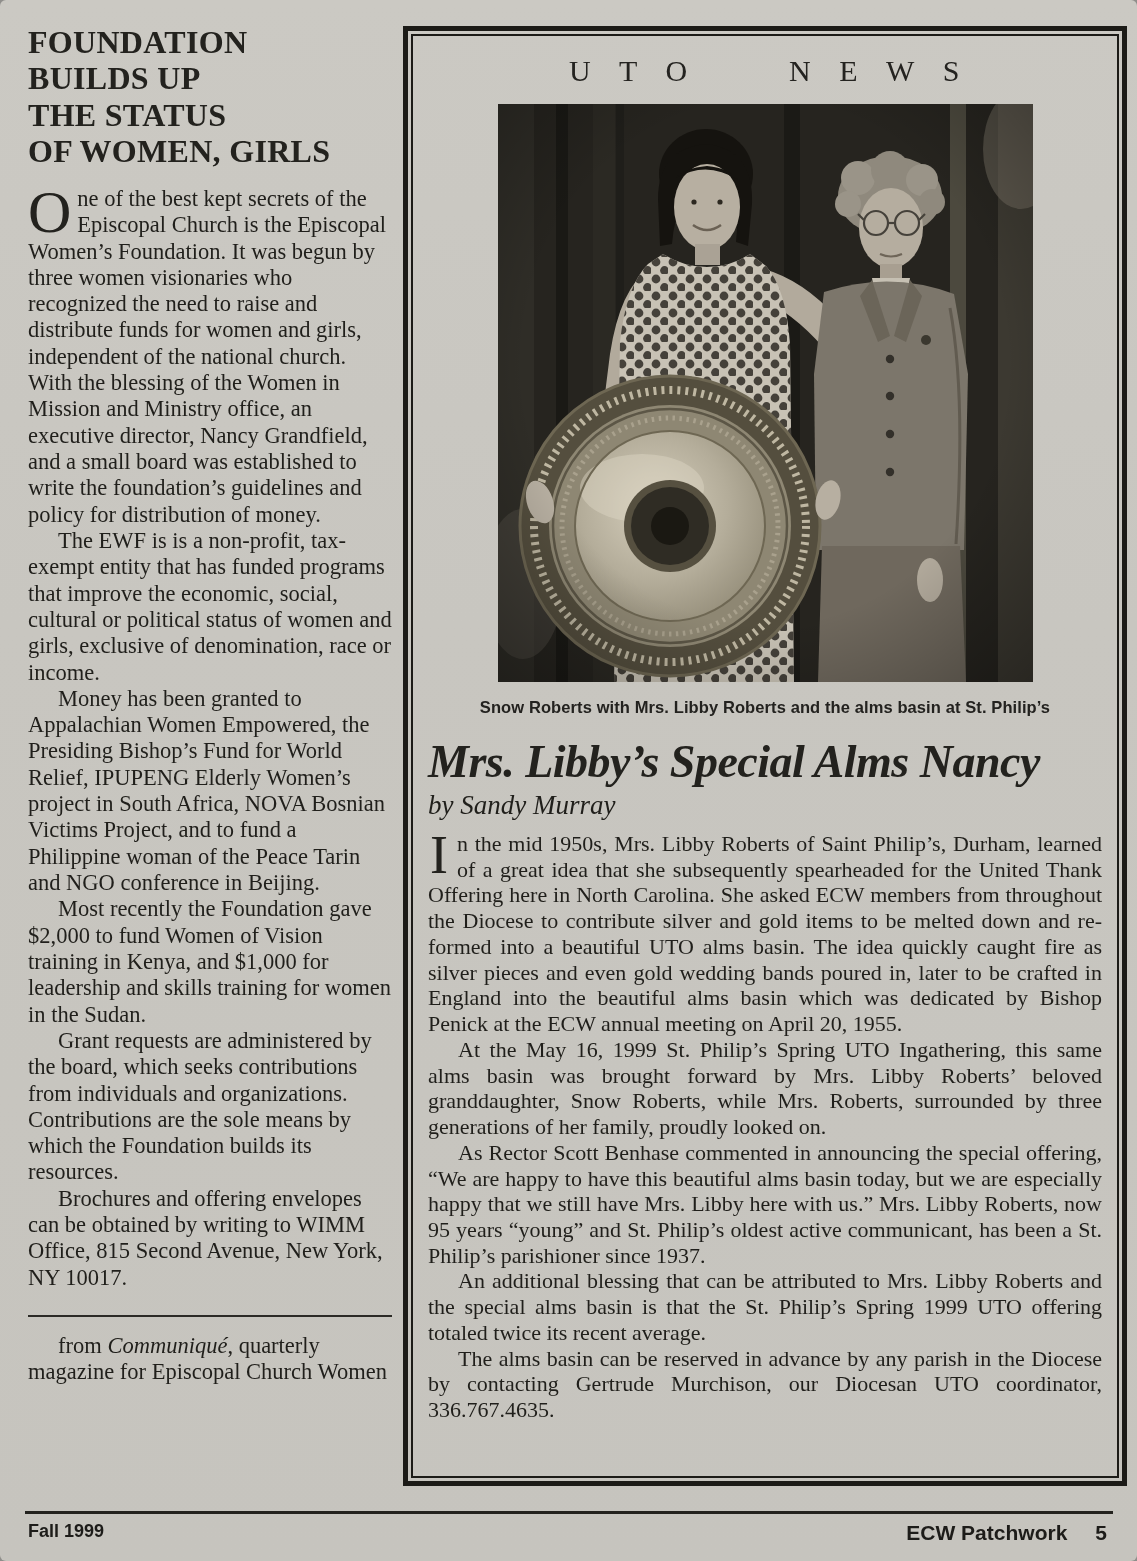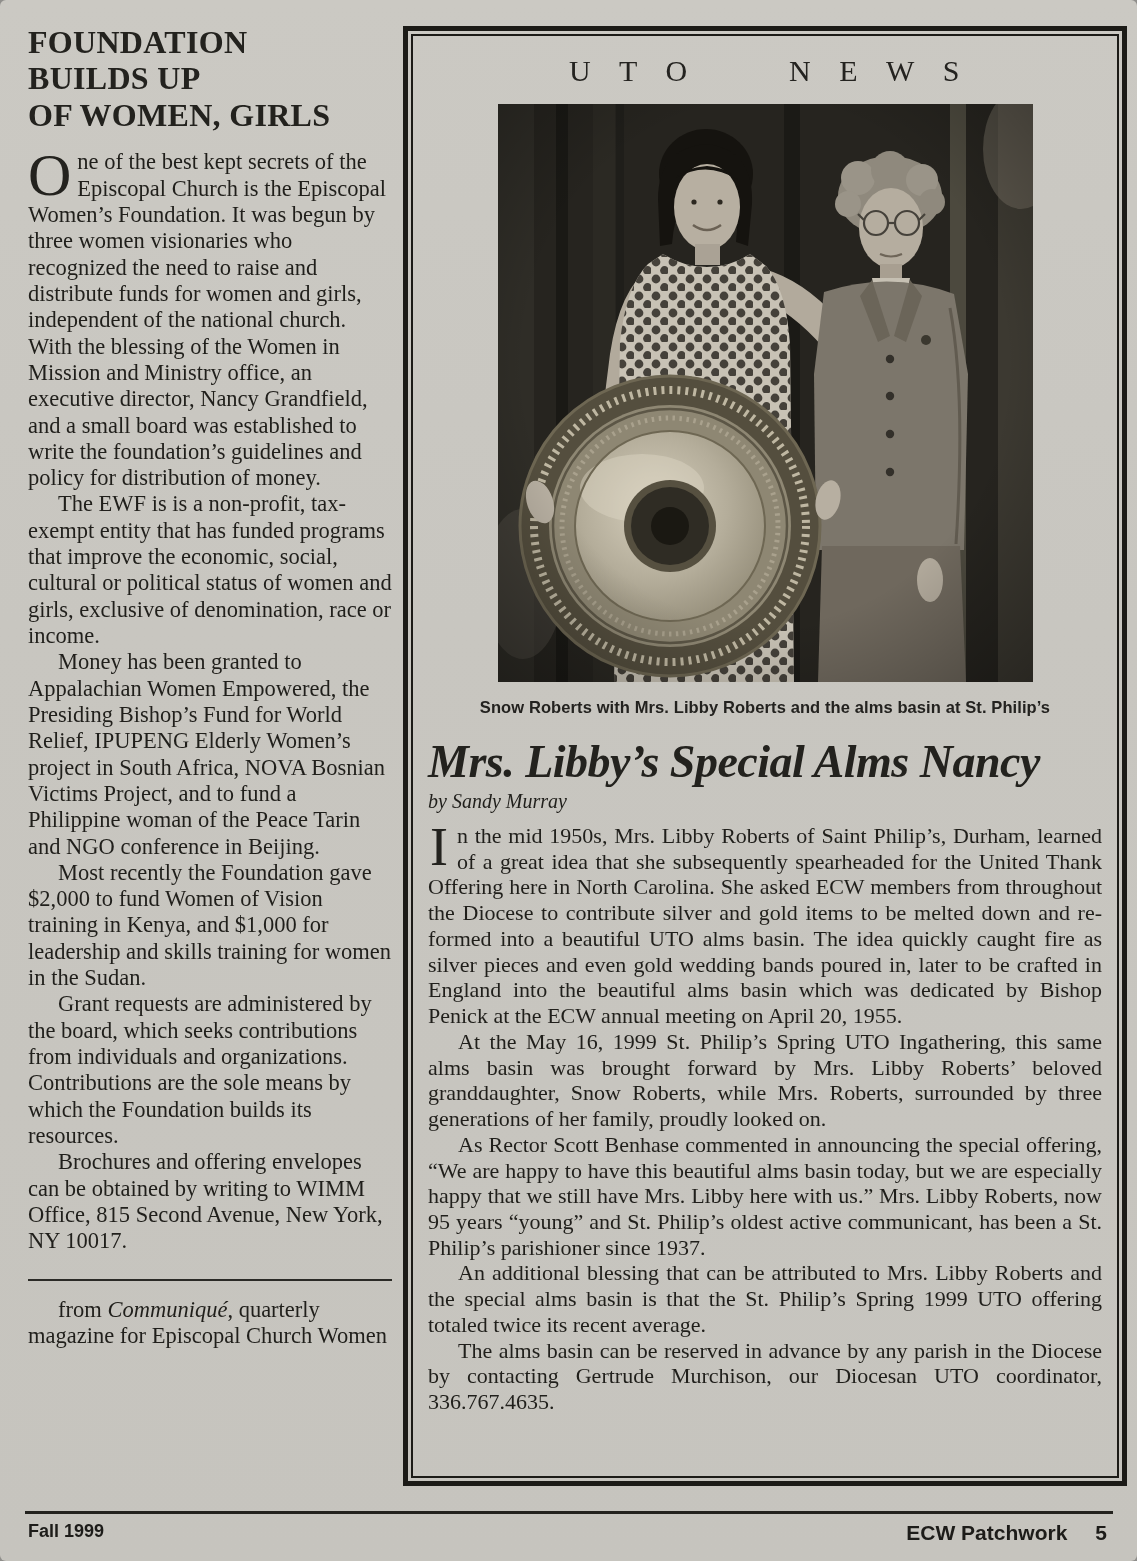--- a/index.html
+++ b/index.html
@@ -19,39 +19,40 @@
   .footnote{font-size:20px;line-height:1.3;text-indent:0;}
   .footnote em{font-style:italic;}
   
   .uto-box{position:absolute;left:403px;top:26px;width:724px;height:1460px;border:5px solid #1c1b17;box-sizing:border-box;}
   .uto-inner{position:absolute;top:3px;left:3px;right:3px;bottom:3px;border:2px solid #1c1b17;padding:10px 15px 0 15px;box-sizing:border-box;}
   .uto-header{text-align:center;font-size:30px;font-weight:400;letter-spacing:.95em;word-spacing:1.25em;text-indent:.9em;color:#242320;padding-top:8px;}
   .photo-wrap{width:535px;margin:16px auto 0 auto;}
   .photo-wrap svg{display:block;}
   .photo-caption{text-align:center;font-family:"Liberation Sans",sans-serif;font-weight:700;font-size:16.5px;letter-spacing:.1px;margin-top:16px;color:#23221f;}
   .headline{font-size:46px;font-style:italic;font-weight:700;letter-spacing:-.5px;margin:18px 0 2px 0;color:#23221e;}
-  .byline{font-style:italic;font-size:20px;margin:0 0 10px 0;}
+  .byline{font-style:italic;font-size:27px;margin:0 0 10px 0;}
   .uto-article p{font-size:22px;line-height:1.17;margin:0;text-indent:30px;text-align:justify;}
   .uto-article p.first{text-indent:0;}
   .dropcap2{float:left;font-size:54px;line-height:42px;padding:3px 9px 0 2px;color:#23221e;}
   
   .pg-footer-rule{position:absolute;left:25px;right:24px;top:1511px;border:0;border-top:3px solid#23221e;margin:0;}
   .pg-footer-left{position:absolute;left:28px;top:1521px;font-family:"Liberation Sans",sans-serif;font-weight:700;font-size:18px;color:#1d1c19;}
   .pg-footer-right{position:absolute;right:30px;top:1521px;font-family:"Liberation Sans",sans-serif;font-weight:700;font-size:21px;color:#1d1c19;}
   .pg-num{margin-left:28px;}
 </style>
 </head>
 <body>
 
 <div class="page">
 
   <div class="left-col">
     <h1 class="lead-title">
       <div>FOUNDATION</div>
       <div>BUILDS UP</div>
+      <div>THE STATUS</div>
       <div>OF WOMEN, GIRLS</div>
     </h1>
     <p class="first"><span class="dropcap">O</span><span>ne of the best kept secrets of the Episcopal Church is the Episcopal Women’s Foundation. It was begun by three women visionaries who recognized the need to raise and distribute funds for women and girls, independent of the national church. With the blessing of the Women in Mission and Ministry office, an executive director, Nancy Grandfield, and a small board was established to write the foundation’s guidelines and policy for distribution of money.</span></p>
     <p>The EWF is is a non-profit, tax-exempt entity that has funded programs that improve the economic, social, cultural or political status of women and girls, exclusive of denomination, race or income.</p>
     <p>Money has been granted to Appalachian Women Empowered, the Presiding Bishop’s Fund for World Relief, IPUPENG Elderly Women’s project in South Africa, NOVA Bosnian Victims Project, and to fund a Philippine woman of the Peace Tarin and NGO conference in Beijing.</p>
     <p>Most recently the Foundation gave $2,000 to fund Women of Vision training in Kenya, and $1,000 for leadership and skills training for women in the Sudan.</p>
     <p>Grant requests are administered by the board, which seeks contributions from individuals and organizations. Contributions are the sole means by which the Foundation builds its resources.</p>
     <p>Brochures and offering envelopes can be obtained by writing to WIMM Office, 815 Second Avenue, New York, NY 10017.</p>
     <hr class="foot-rule">
     <p class="footnote"><span>from </span><em>Communiqué</em><span>, quarterly magazine for Episcopal Church Women</span></p>

